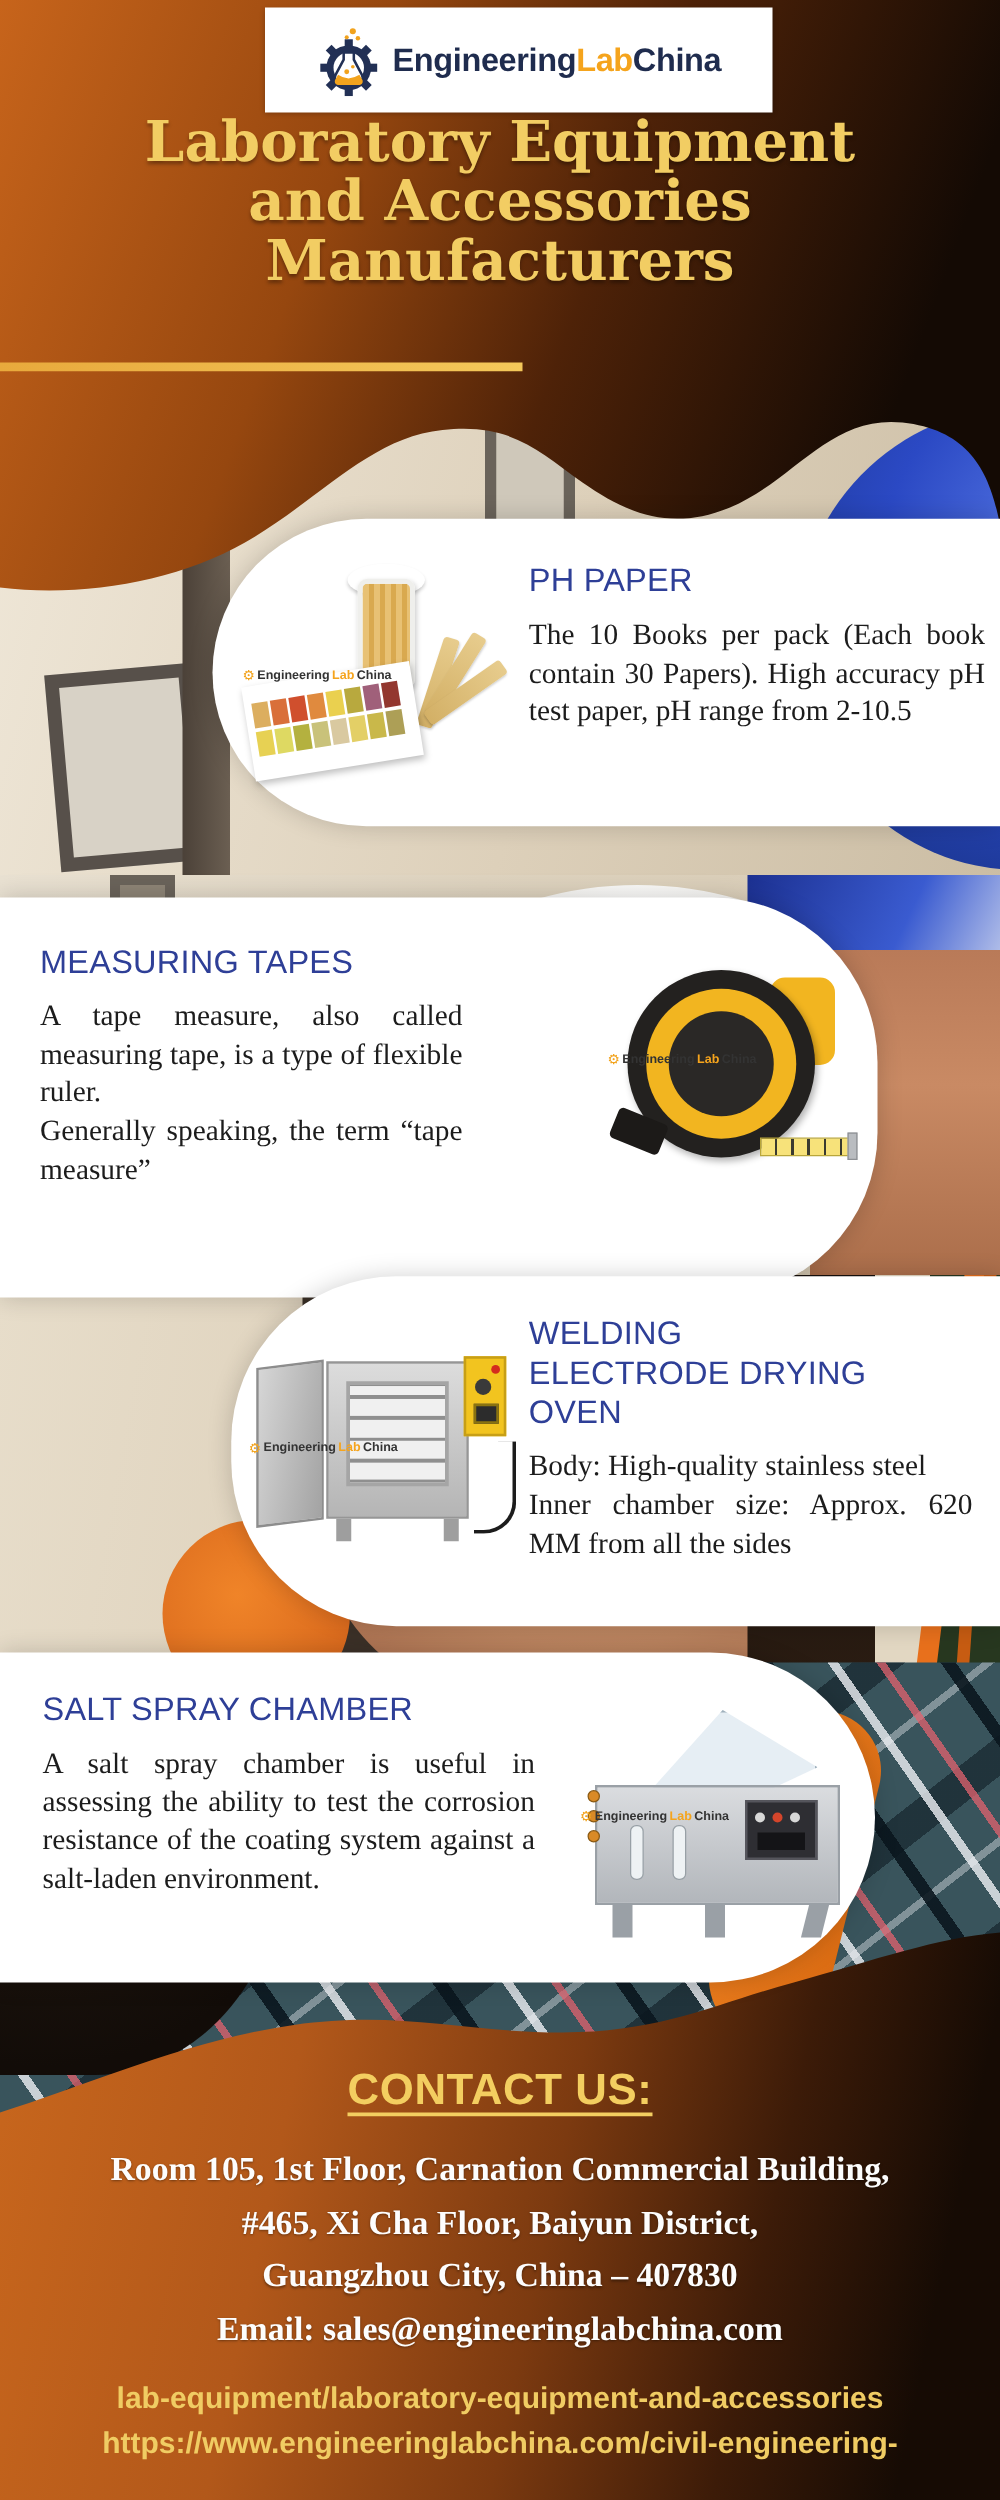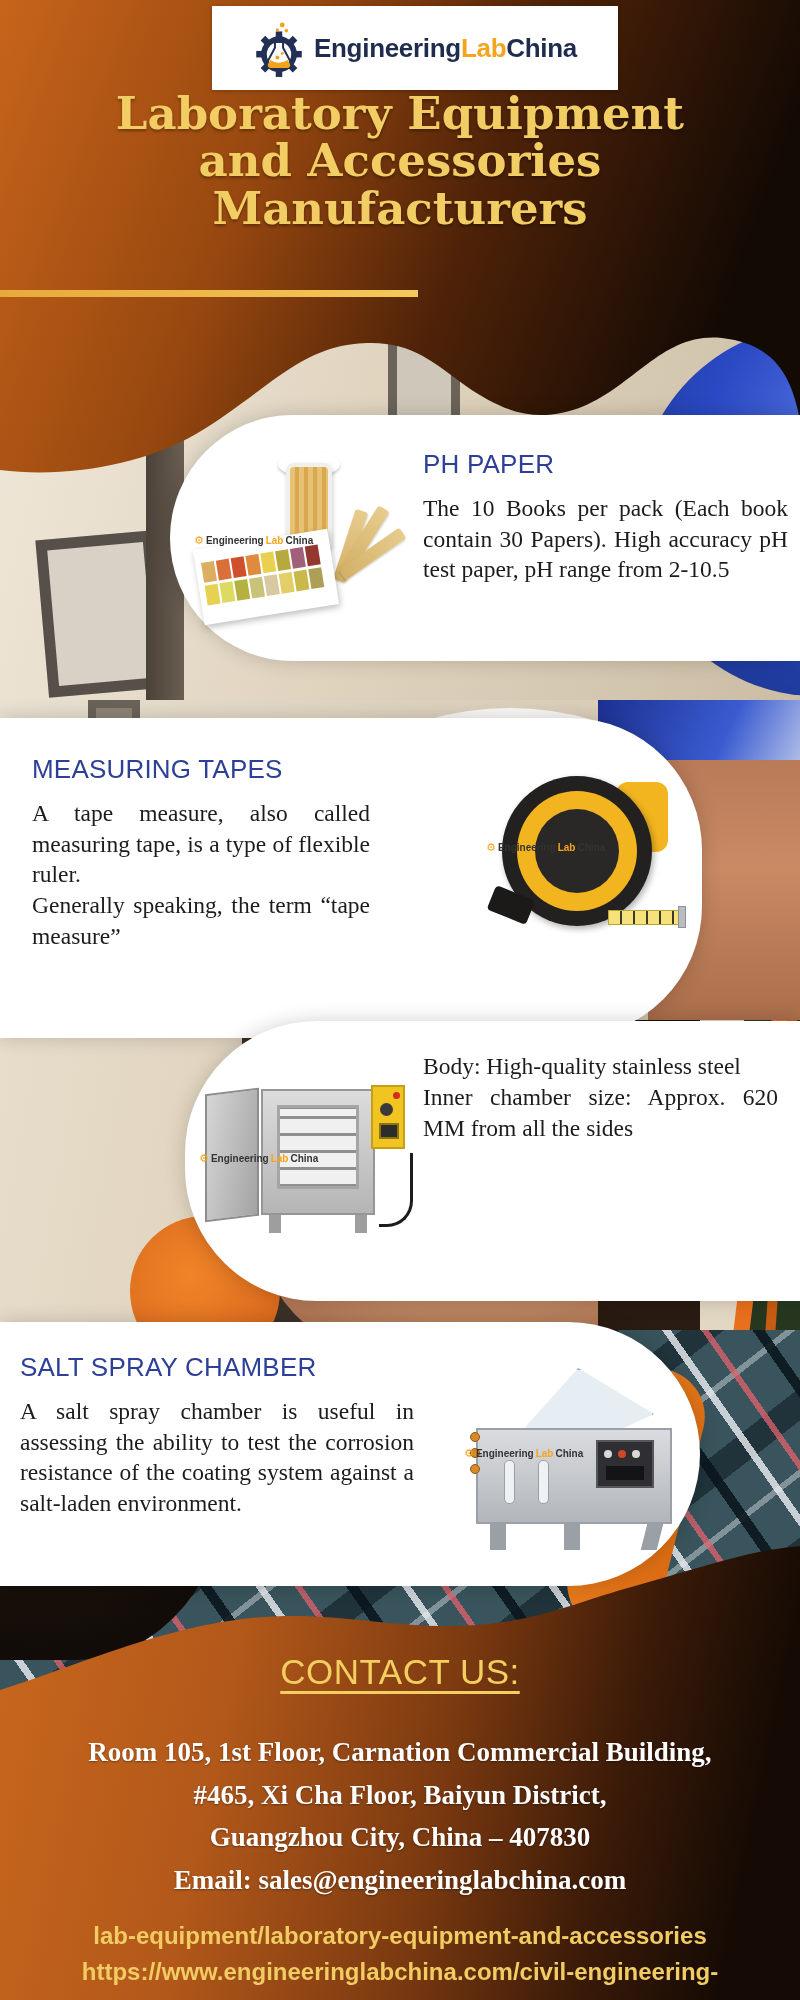--- a/index.html
+++ b/index.html
@@ -69,21 +69,21 @@
   #card2{left:0;top:718px;width:702px;height:320px;border-radius:0 132px 132px 0;}
   #card3{left:185px;top:1021px;width:615px;height:280px;border-radius:132px 0 0 132px;}
   #card4{left:0;top:1322px;width:700px;height:264px;border-radius:0 132px 132px 0;}
   .card h2{margin:0 0 12px;font-size:26px;line-height:1.22;color:#2e3f97;font-weight:normal;letter-spacing:.2px;}
   .card p{margin:0;font-family:"Liberation Serif",serif;font-size:23.5px;line-height:1.31;color:#1c1c1c;
           text-align:justify;white-space:pre-line;}
   .c1-txt{left:253px;top:34px;right:12px;}
   .c2-txt{left:32px;top:36px;width:338px;}
   .c3-txt{left:238px;top:30px;right:22px;}
   .c3-txt h2{max-width:290px;}
-  .c4-txt{left:20px;top:30px;width:394px;}
+  .c4-txt{left:34px;top:30px;width:394px;}
   .prod{position:absolute;}
   .c1-img{left:28px;top:42px;width:205px;height:170px;}
   .c2-img{left:490px;top:56px;width:196px;height:168px;}
   .c3-img{left:18px;top:54px;width:202px;height:170px;}
   .c4-img{left:468px;top:46px;width:218px;height:188px;}
   .wm{position:absolute;left:-4px;top:45%;z-index:6;font-size:10px;font-weight:bold;color:#333;white-space:nowrap;display:flex;align-items:center;gap:2px;}
   .wm .wm-g{color:#f2a31d;font-family:"DejaVu Sans",sans-serif;font-size:11px;}
   .wm .lab{color:#f5a41d;}
 
   
@@ -130,21 +130,21 @@
   .sc-scr{position:absolute;left:8px;top:24px;width:38px;height:14px;background:#141417;}
   .sc-flow{position:absolute;top:92px;width:11px;height:44px;background:#eef2f4;border:1px solid #98a0a6;border-radius:5px;}
   .sc-f1{left:36px;} .sc-f2{left:70px;}
   .sc-knob{position:absolute;left:2px;width:10px;height:10px;border-radius:50%;background:#d98a26;border:1px solid #8a5a14;}
   .sc-k1{top:64px;} .sc-k2{top:80px;} .sc-k3{top:96px;}
   .sc-leg{position:absolute;top:156px;width:16px;height:26px;background:#9aa0a6;}
   .sc-l1{left:22px;} .sc-l2{left:96px;} .sc-l3{left:176px;transform:skewX(-14deg);}
 
   
   .footer-text{left:0;top:1652px;width:800px;text-align:center;z-index:40;}
-  .contact-head{display:inline-block;margin:0 0 39px;font-size:35px;font-weight:normal;color:#f3ce60;
+  .contact-head{display:inline-block;margin:0 0 22px;font-size:35px;font-weight:bold;color:#f3ce60;
                 text-decoration:underline;text-decoration-thickness:3px;text-underline-offset:7px;letter-spacing:.5px;}
   .addr{margin:0;font-family:"Liberation Serif",serif;font-weight:bold;font-size:27px;line-height:1.58;color:#fdfdfd;
         text-shadow:0 1px 2px rgba(0,0,0,.4);}
   .url{margin:16px auto 0;width:720px;font-size:24px;font-weight:bold;line-height:1.5;color:#f0cc63;}
 </style>
 </head>
 <body>
 
 <div class="poster">
 
@@ -317,20 +317,21 @@
       <div class="ov-leg2"></div>
       <div class="abs ov-cord"></div>
       <div class="wm">
           <span class="wm-g">⚙</span>
           <span>Engineering</span>
           <span class="lab">Lab</span>
           <span>China</span>
         </div>
     </div>
     <div class="abs c3-txt">
+      <h2>WELDING ELECTRODE DRYING OVEN</h2>
       <p>Body: High-quality stainless steel
 Inner chamber size: Approx. 620 MM from all the sides</p>
     </div>
   </div>
 
   <div class="card" id="card4">
     <div class="abs c4-txt">
       <h2>SALT SPRAY CHAMBER</h2>
       <p>A salt spray chamber is useful in assessing the ability to test the corrosion resistance of the coating system against a salt-laden environment.</p>
     </div>

